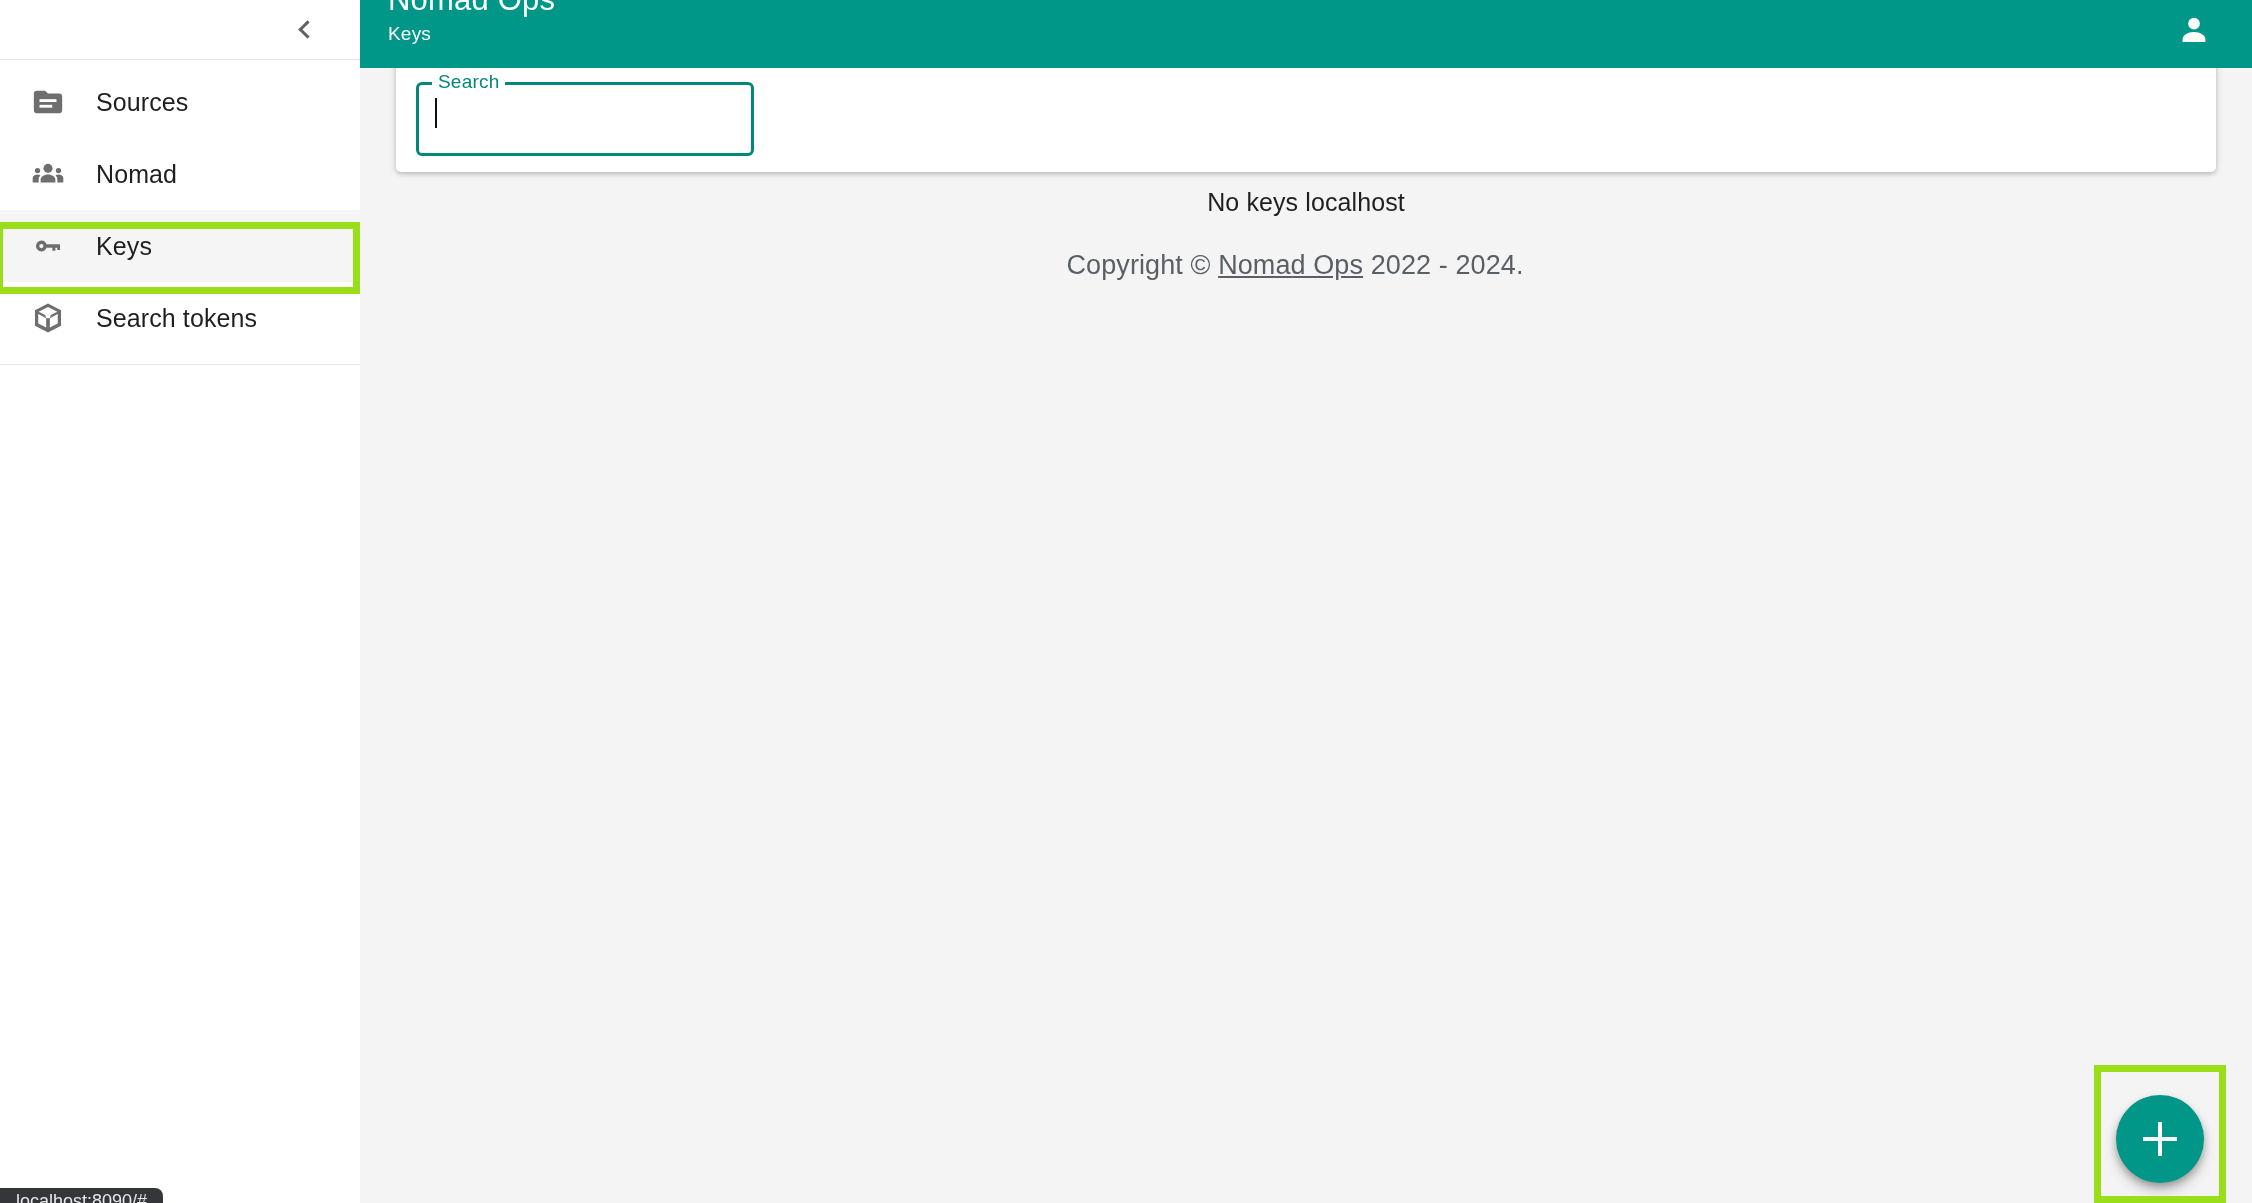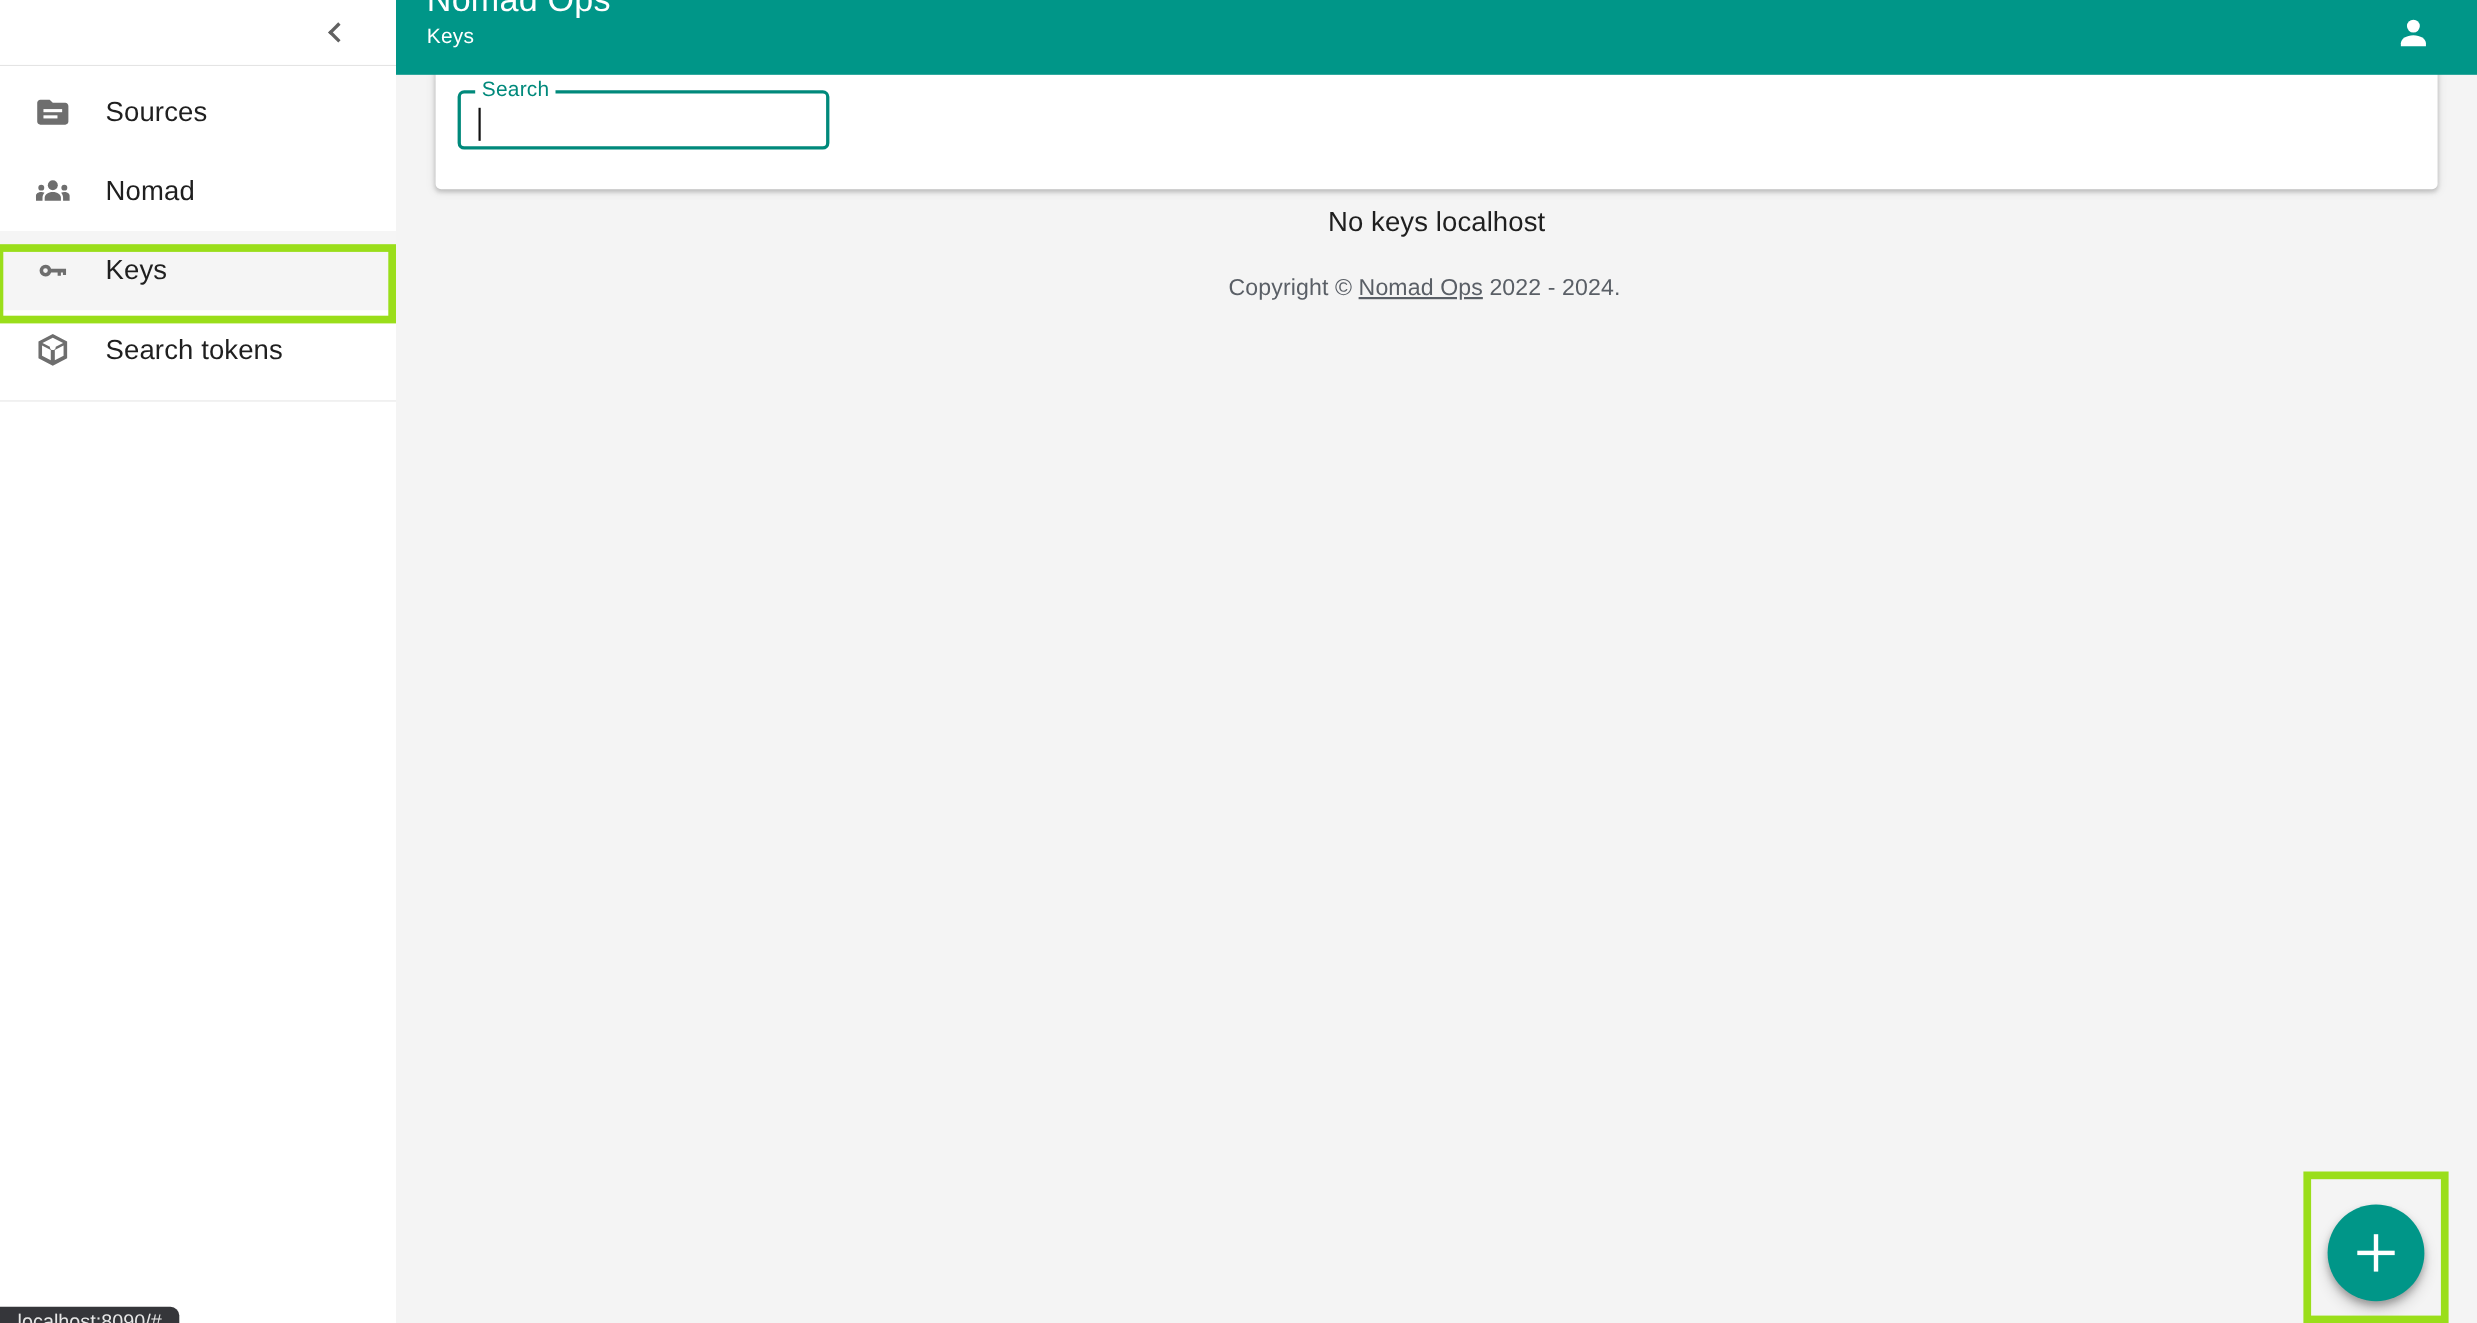--- a/index.html
+++ b/index.html
@@ -145,21 +145,21 @@
     background: #ffffff;
     border-radius: 5px;
     box-shadow: 0 2px 4px rgba(0,0,0,0.18), 0 1px 10px rgba(0,0,0,0.10);
   }
 
   .mdc-field {
     position: absolute;
     left: 20px;
     top: 22px;
     width: 338px;
-    height: 54px;
+    height: 74px;
   }
   .mdc-outline {
     position: absolute;
     inset: 0;
     border: 3px solid #00897b;
     border-radius: 6px;
   }
   .mdc-notch {
     position: absolute;
     left: 16px;
@@ -205,21 +205,21 @@
     color: #1f1f1f;
     letter-spacing: 0.1px;
   }
 
   .footer {
     position: absolute;
     left: 0;
     top: 182px;
     width: 1870px;
     text-align: center;
-    font-size: 21px;
+    font-size: 27px;
     color: #5a5f66;
     letter-spacing: 0.1px;
   }
   .footer a {
     color: #5a5f66;
     text-decoration: underline;
   }
 
   
   .fab {

